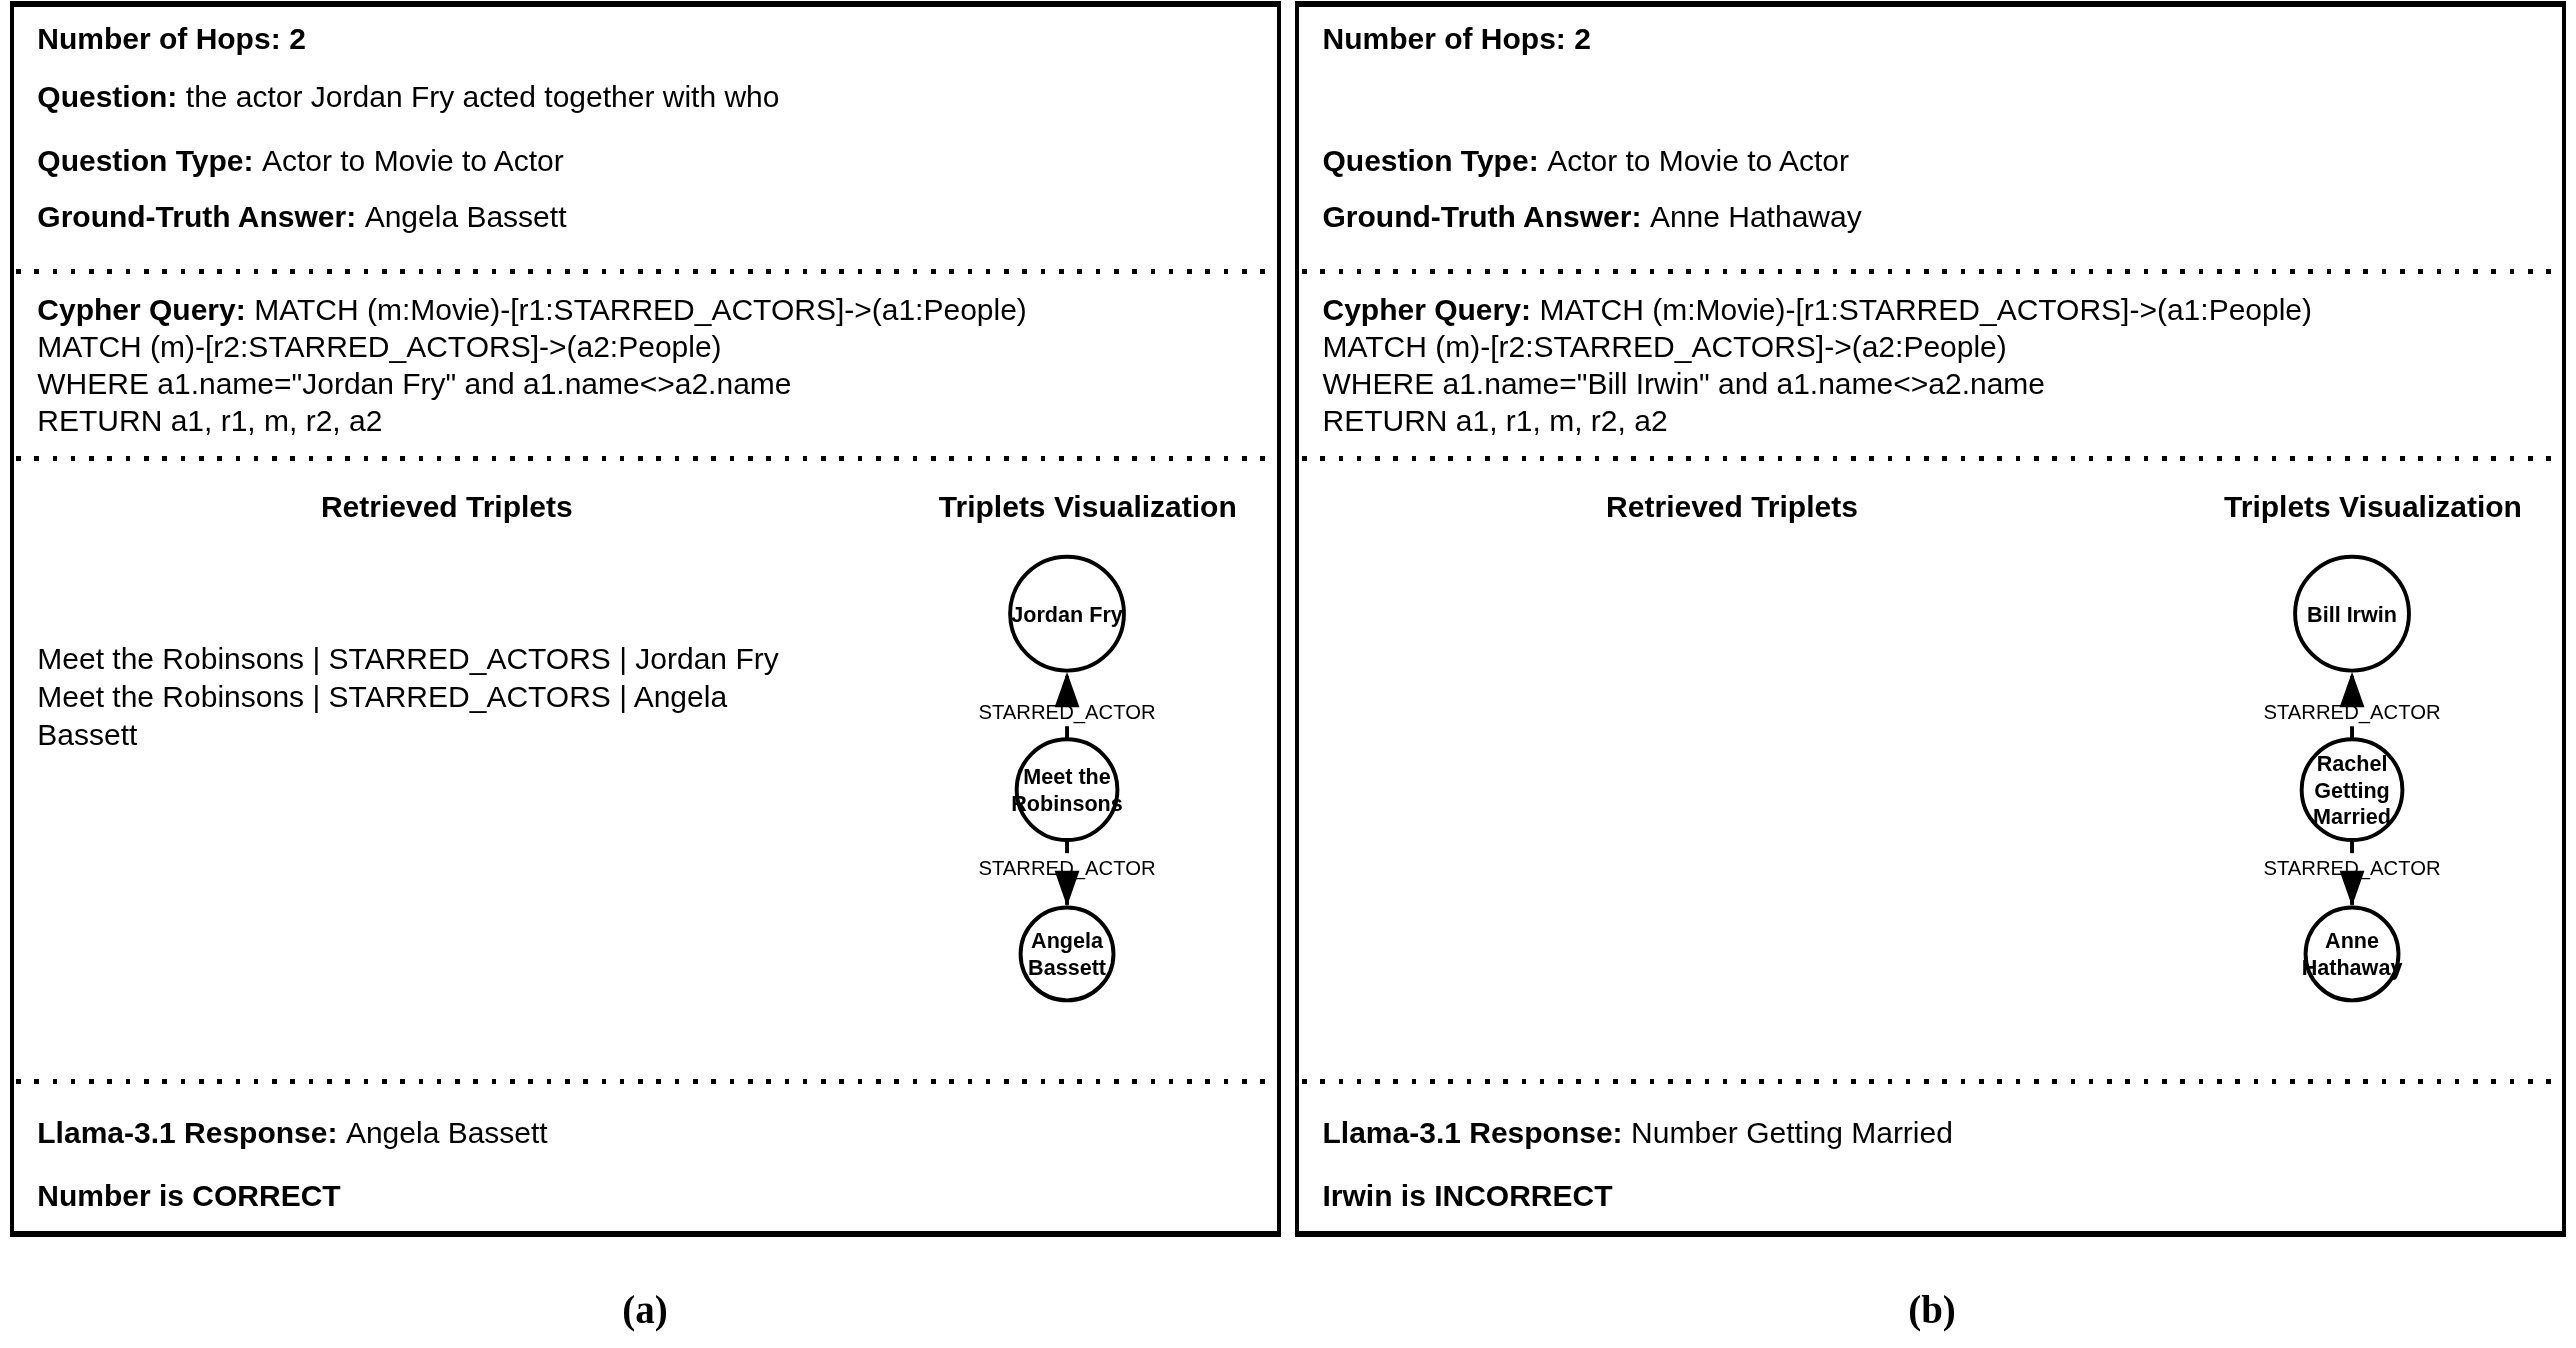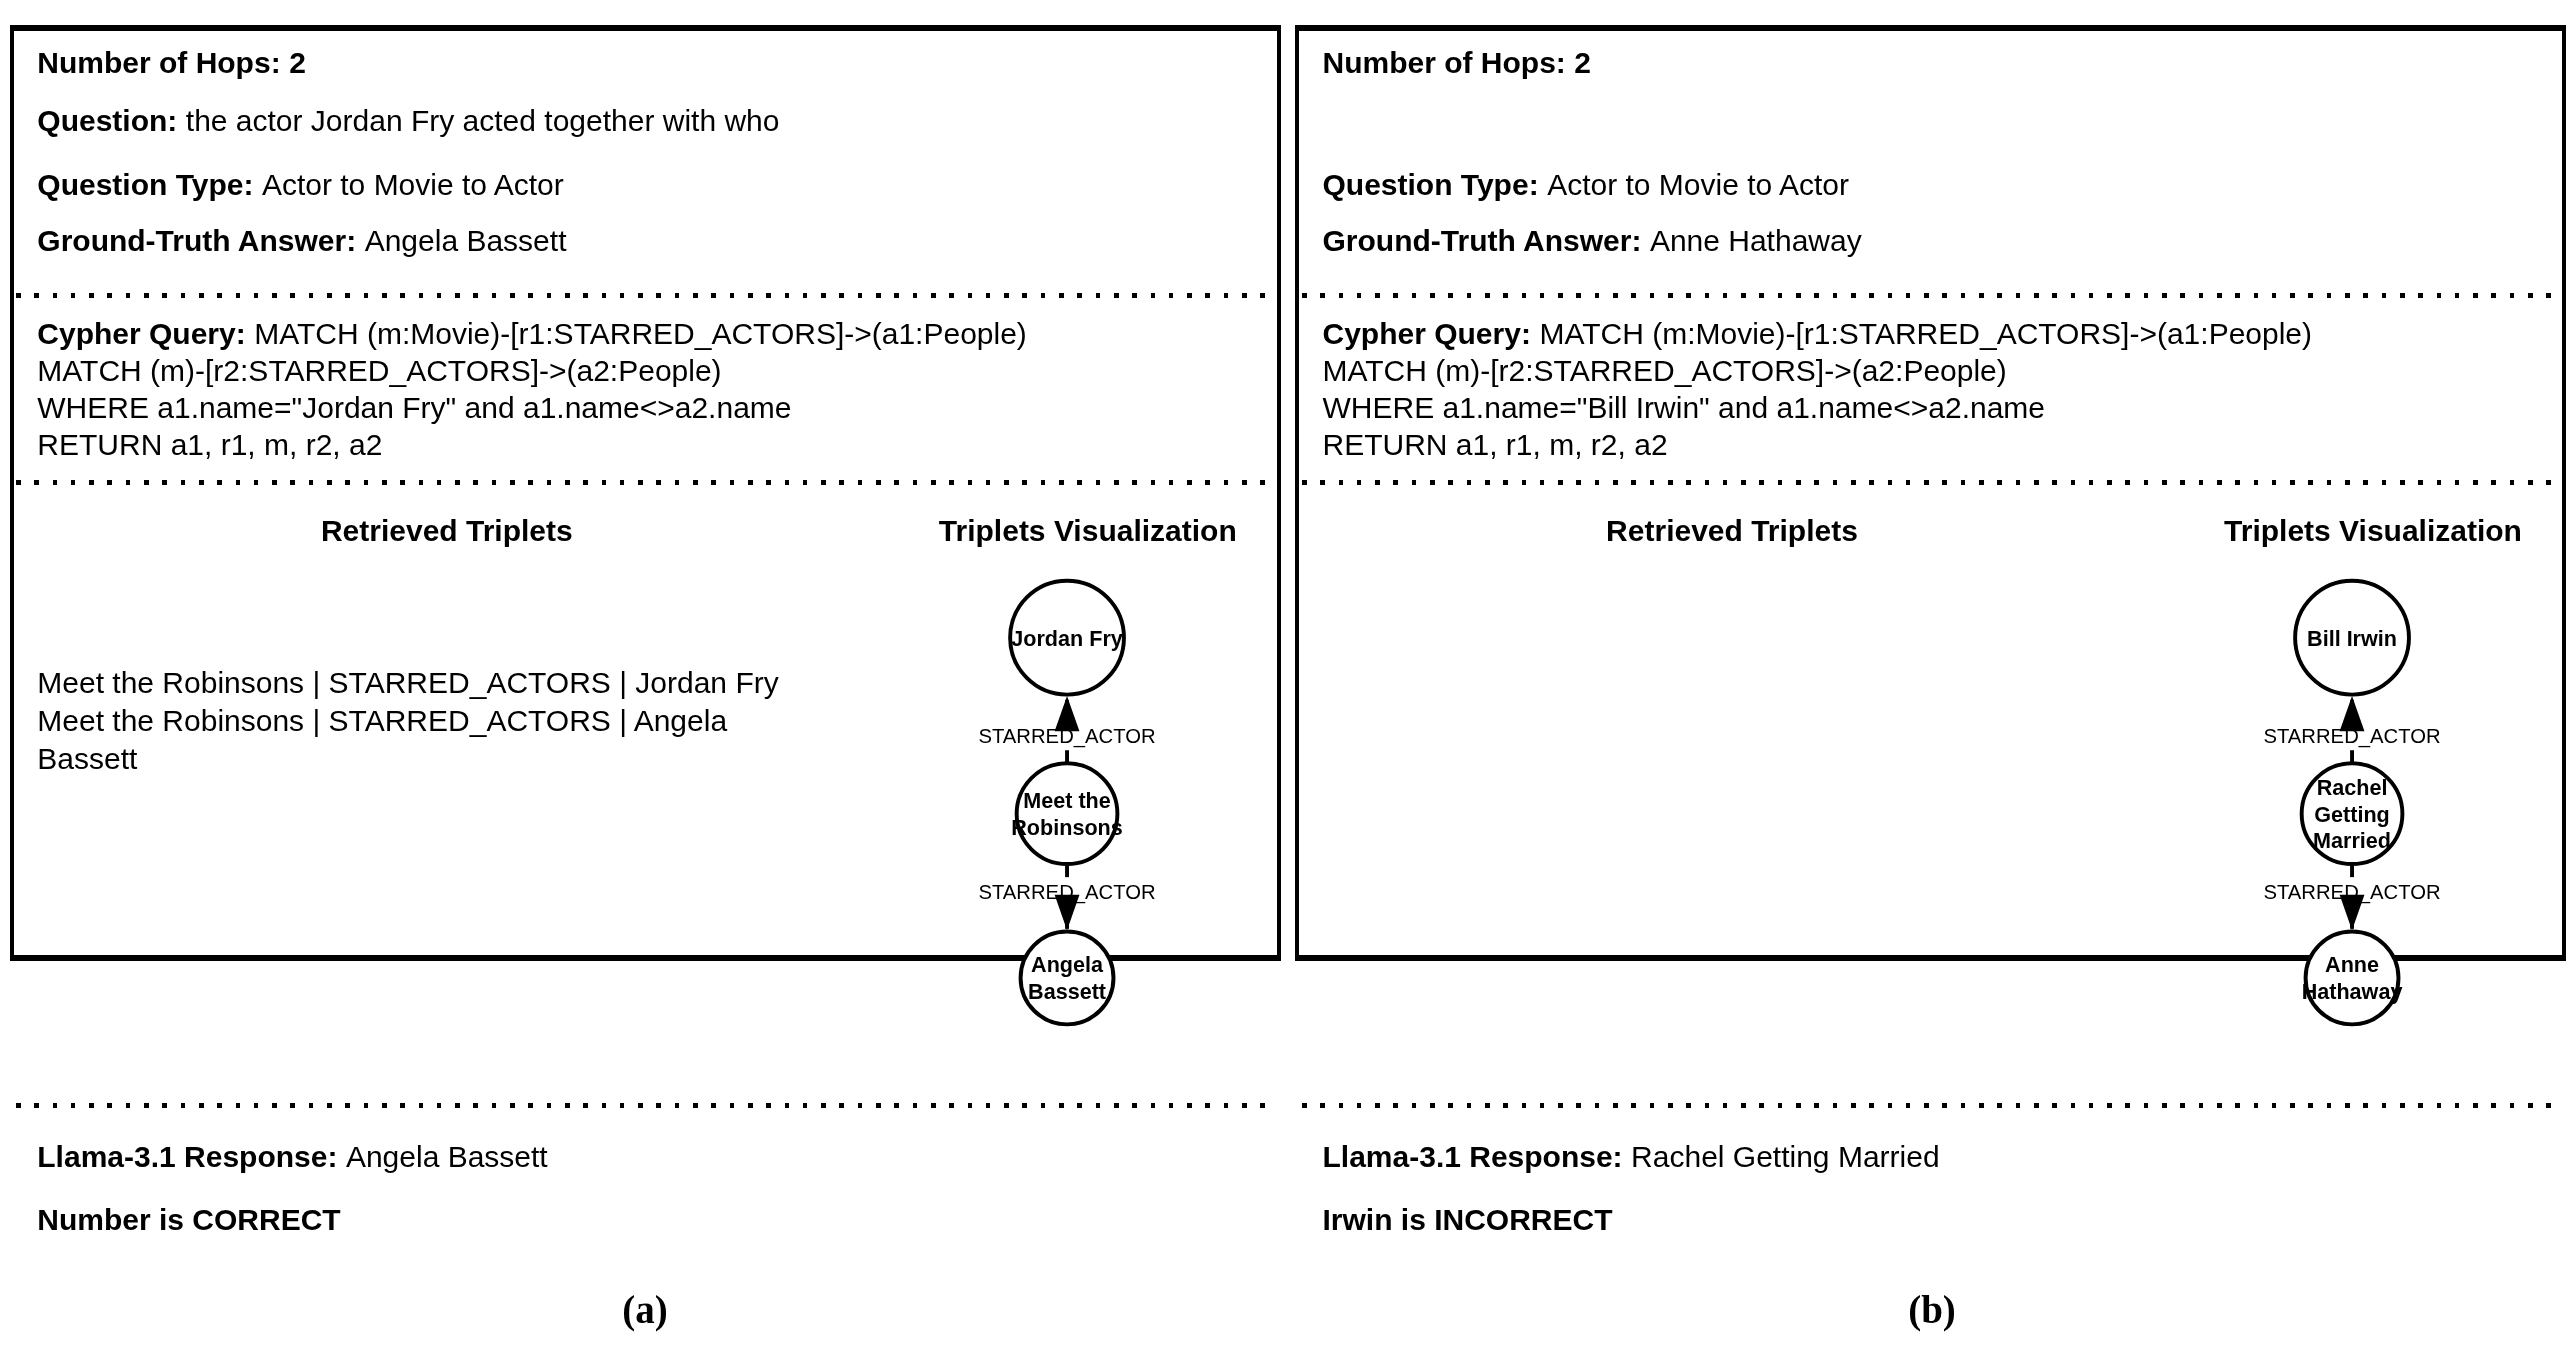--- a/index.html
+++ b/index.html
@@ -3,22 +3,22 @@
 <meta charset="utf-8">
 <style>
   html,body{margin:0;padding:0;background:#ffffff;}
   body{
     position:relative;
     width:2576px;height:1349px;
     font-family:"Liberation Sans",sans-serif;
     color:#000;
   }
   .panel{
-    position:absolute;top:25px;
-    width:1271px;height:936px;
+    position:absolute;top:1px;
+    width:1271px;height:1236px;
     box-sizing:border-box;
     border:4.6px solid #000;
     border-top-width:6.5px;
     border-bottom-width:6.5px;
     background:#fff;
   }
   .panel-a{left:9.8px;}
   .panel-b{left:1295px;}
   .row{
     position:absolute;left:23.5px;
@@ -190,21 +190,21 @@
     <text class="node-label" x="237" y="346">Rachel</text>
     <text class="node-label" x="237" y="386">Getting</text>
     <text class="node-label" x="237" y="426">Married</text>
     <text class="node-label" x="237" y="616">Anne</text>
     <text class="node-label" x="237" y="658">Hathaway</text>
   </svg>
 
   <div class="dotline dot3"></div>
 
   <div class="row row-response">
-    <span class="b">Llama-3.1 Response:</span><span class="val">Rachel Getting Married</span>
+    <span class="b">Llama-3.1 Response:</span><span class="val">Number Getting Married</span>
   </div>
   <div class="row row-verdict">
     <span class="b">Irwin is INCORRECT</span>
   </div>
 </div>
 
 <div class="caption cap-a">(a)</div>
 <div class="caption cap-b">(b)</div>
 
 

